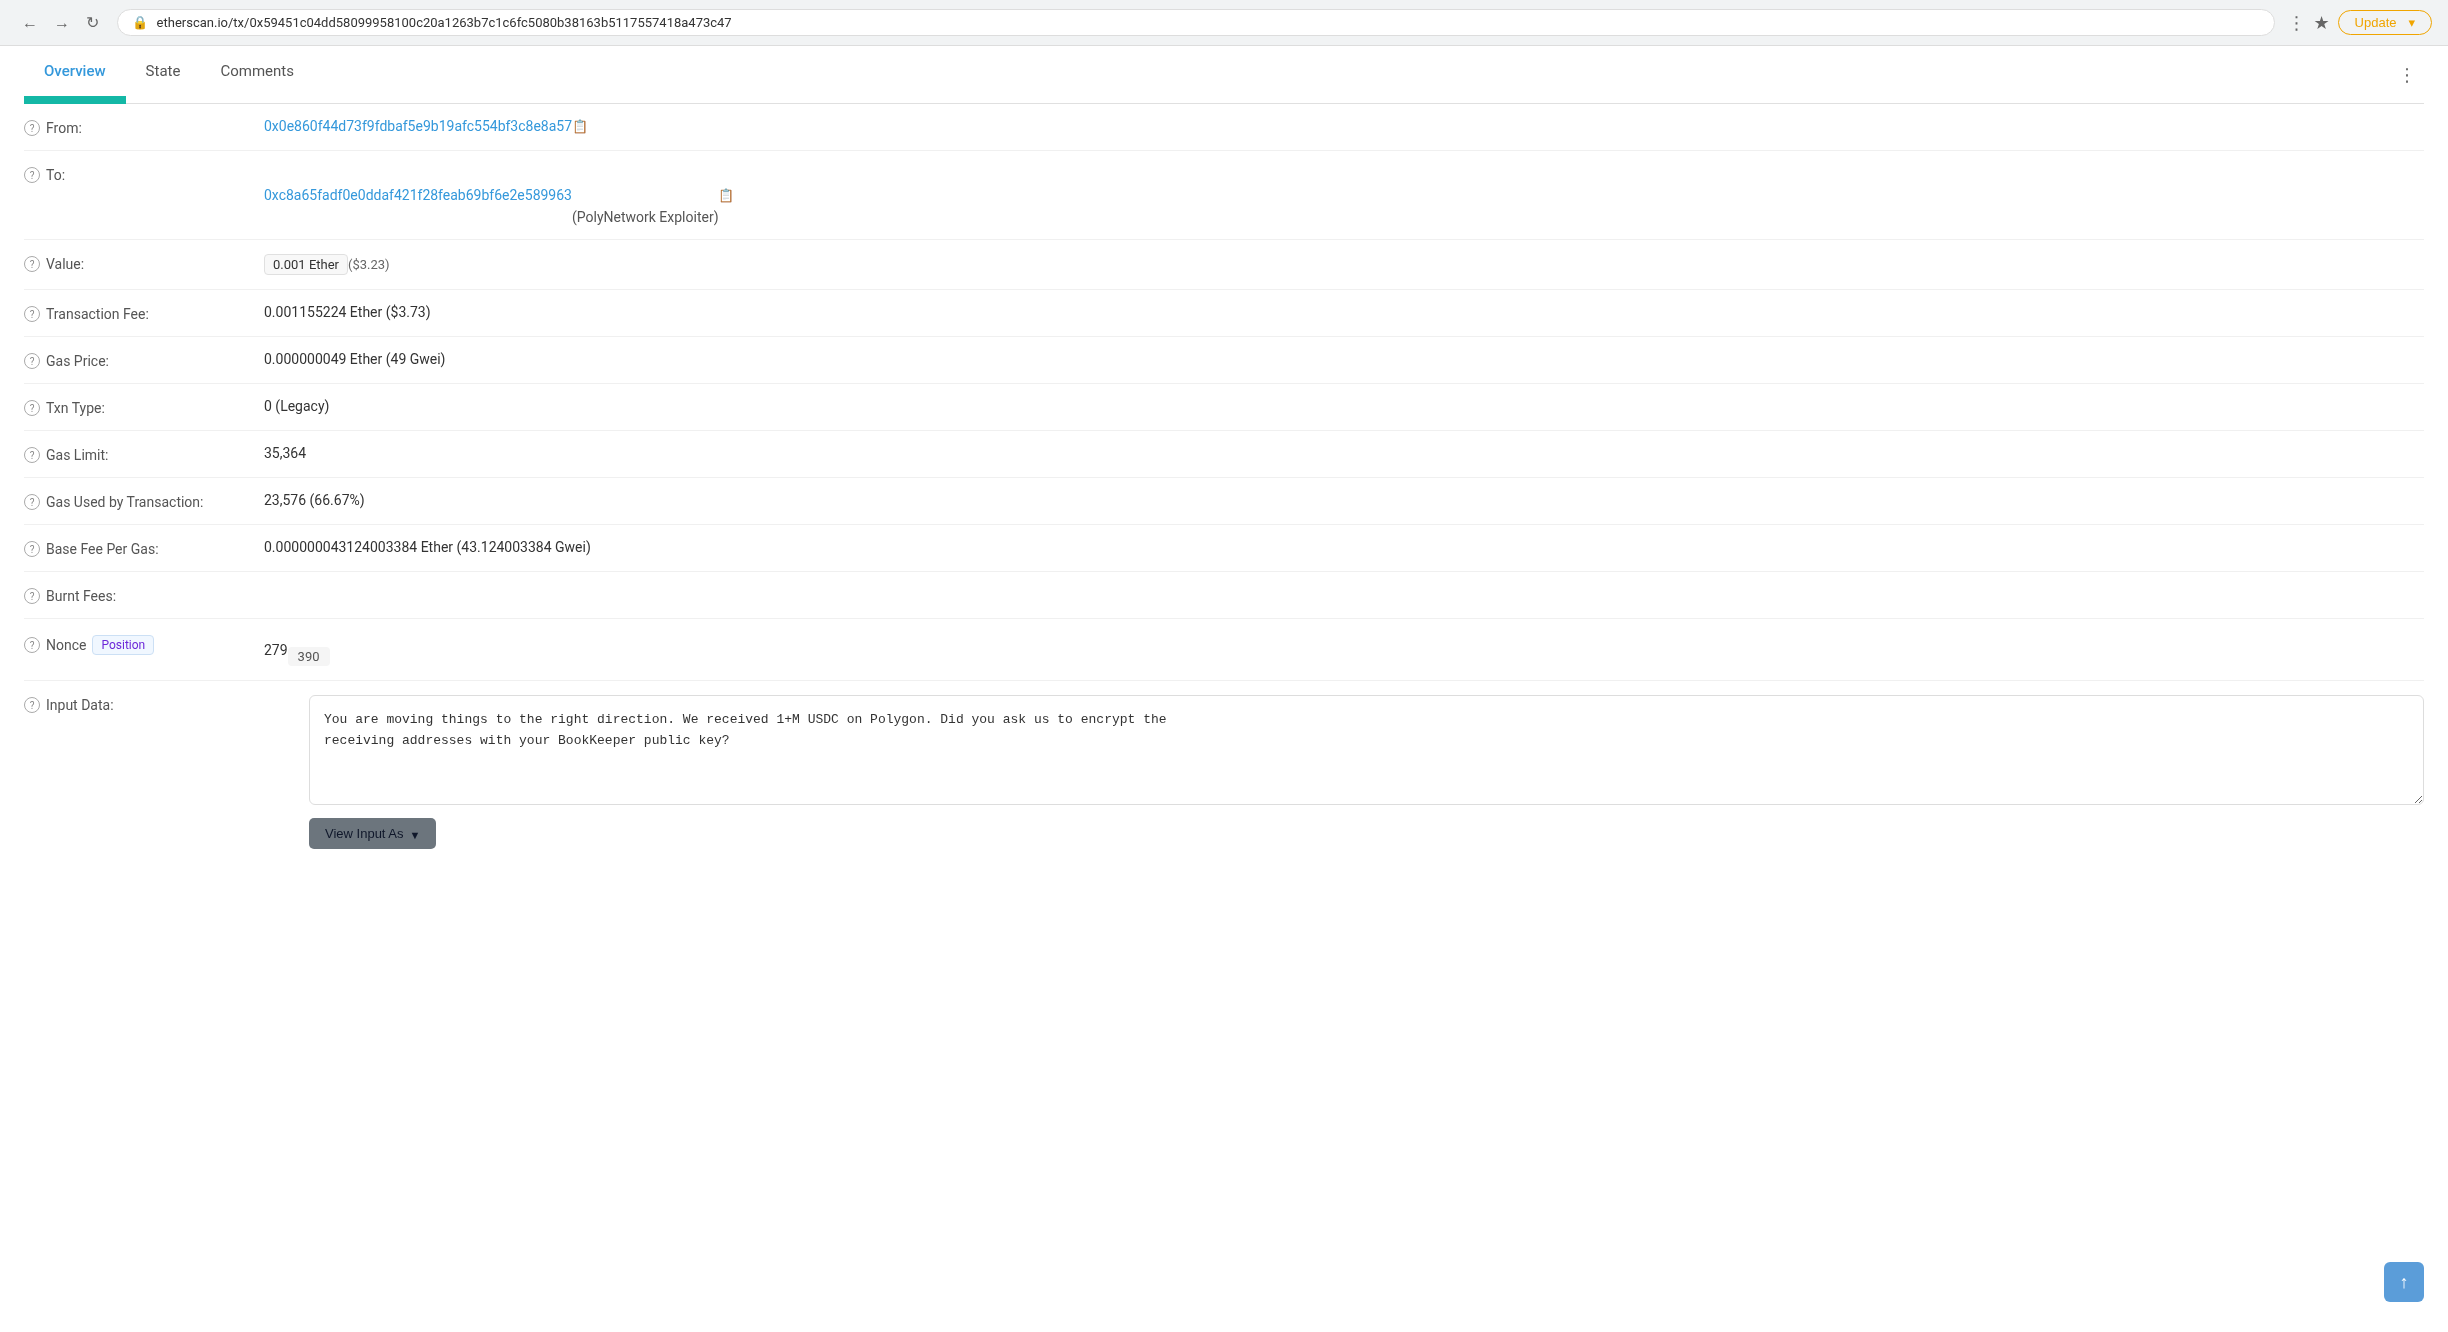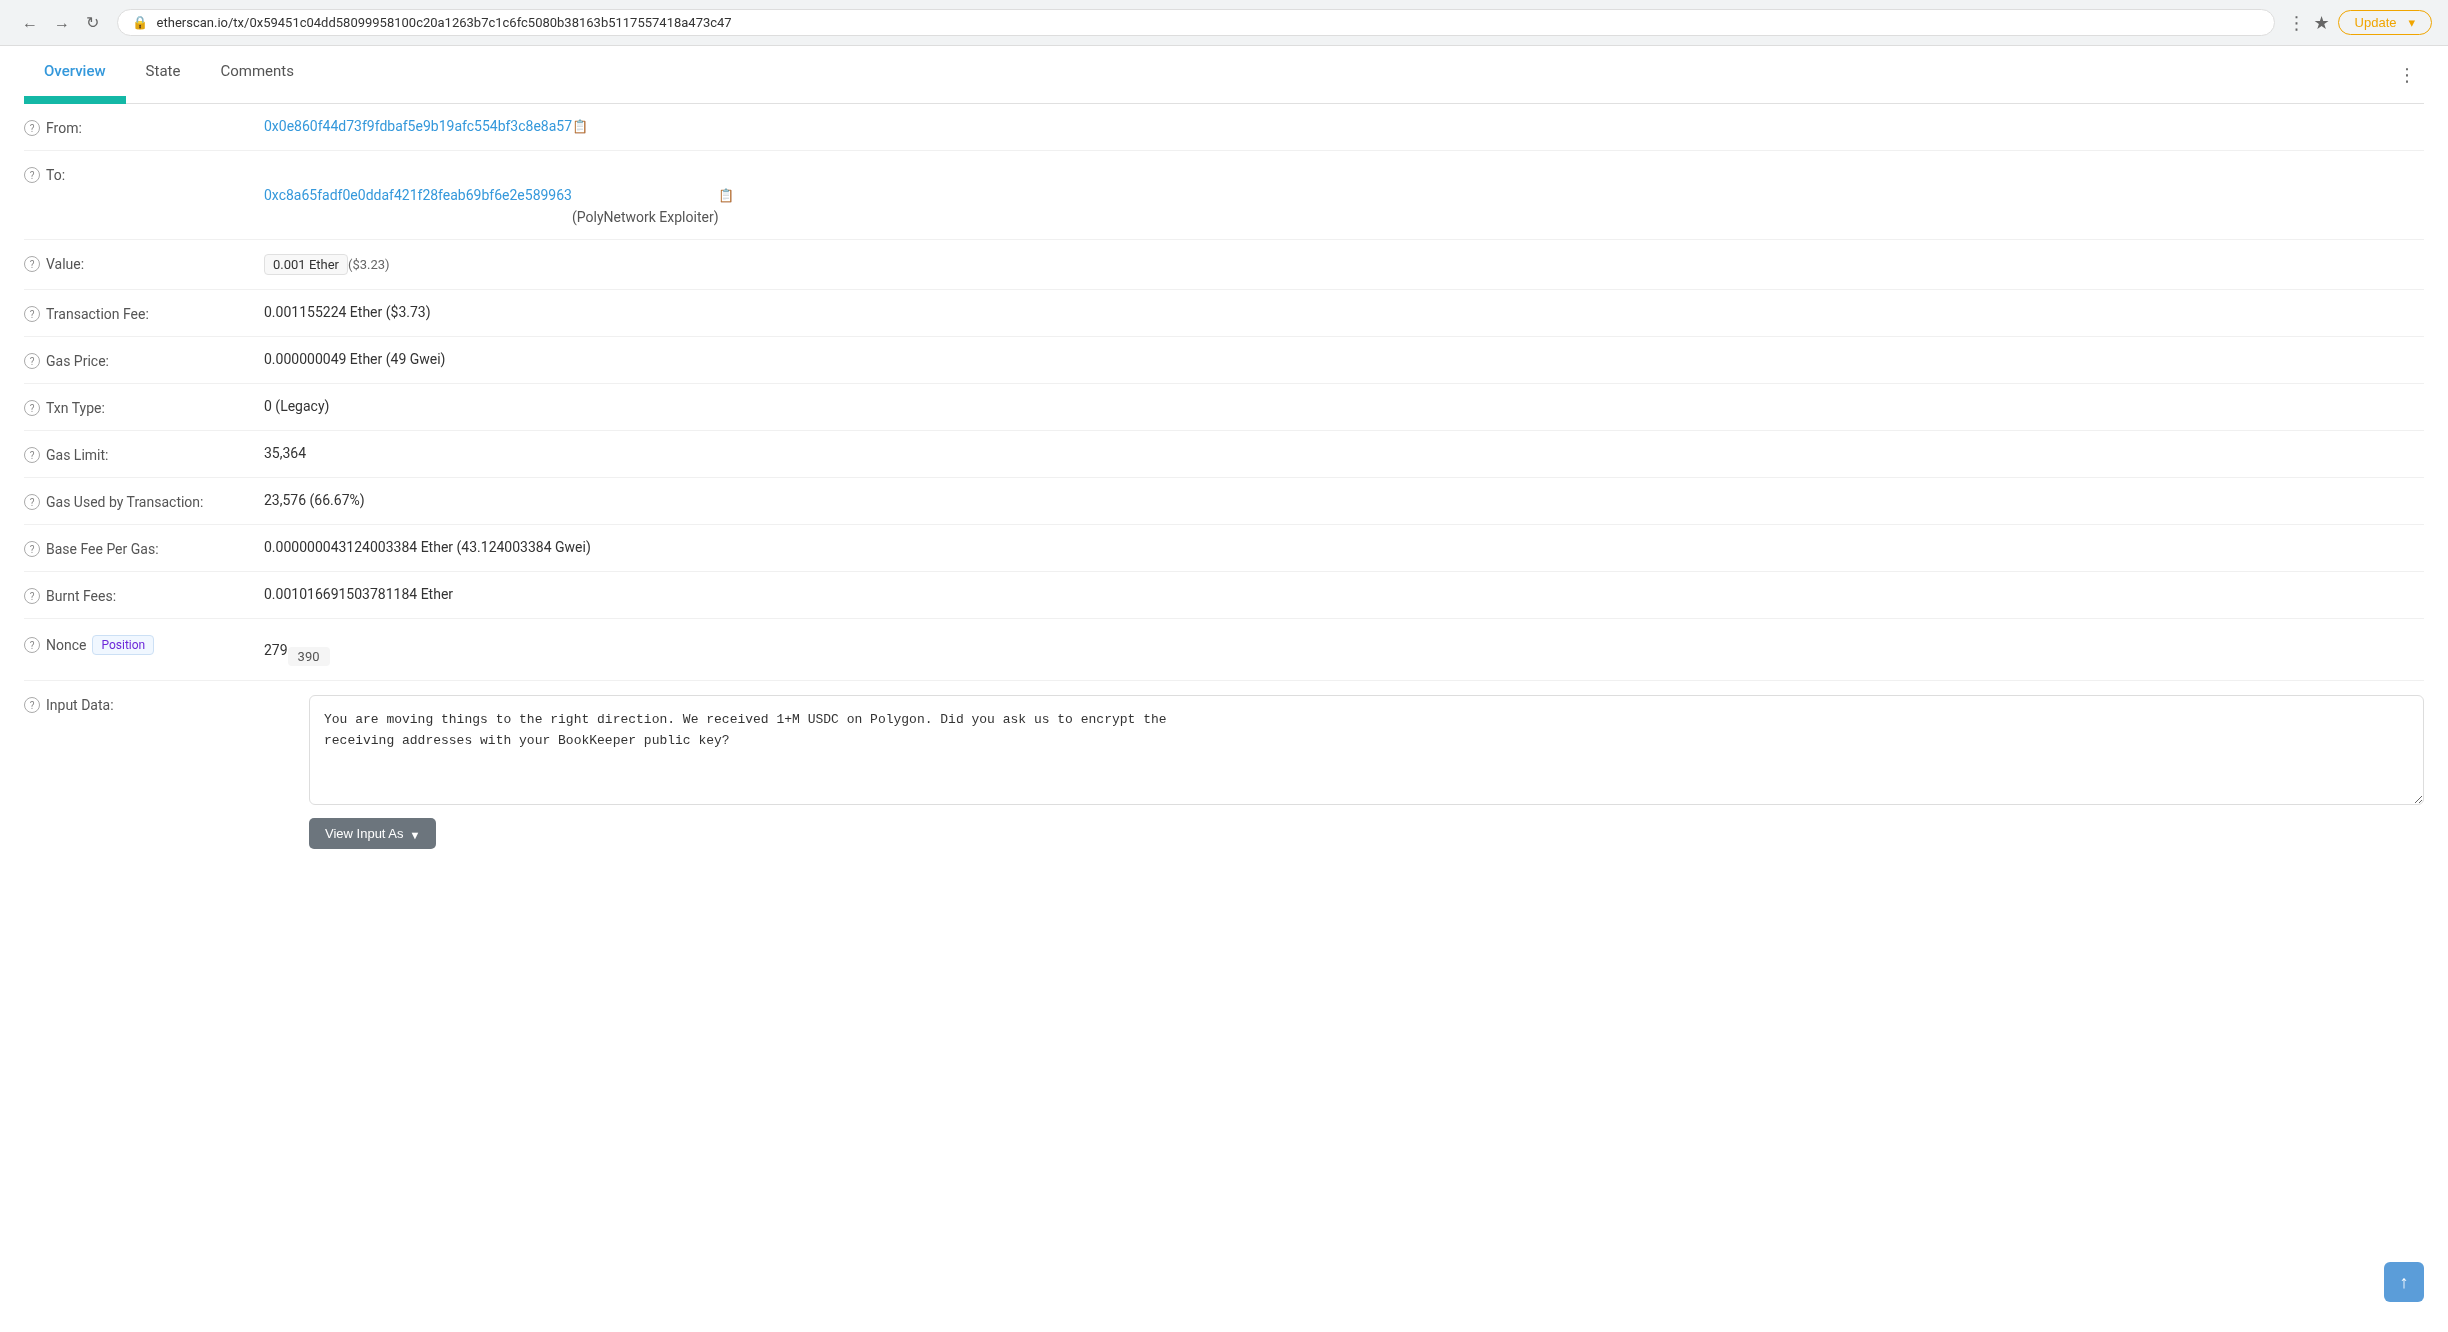--- a/index.html
+++ b/index.html
@@ -189,21 +189,21 @@
       color: #333;
       resize: vertical;
       background: #fff;
       line-height: 1.6;
     }
     .view-input-btn {
       display: flex;
       align-items: flex-end;
       gap: 6px;
       background: #6c757d;
-      color: #ffffff;
+      color: #0f172a;
       border: none;
       border-radius: 5px;
       padding: 8px 16px;
       font-size: 13px;
       cursor: pointer;
       margin-top: 10px;
     }
     .chevron-icon { font-size: 11px; }
     
     .scroll-up {
@@ -359,23 +359,20 @@
     <div class="tx-value">
       <span>0.000000043124003384 Ether (43.124003384 Gwei)</span>
     </div>
   </div>
 
   <div class="tx-row">
     <div class="tx-label">
       <span class="help-icon">?</span>
       <span>Burnt Fees:</span>
     </div>
-    <div class="tx-value">
-      <span>0.001016691503781184 Ether</span>
-    </div>
   </div>
 
   <div class="tx-row">
     <div class="tx-label">
       <span class="help-icon">?</span>
       <span>Nonce</span>
       <span class="tag-badge">Position</span>
     </div>
     <div class="tx-value">
       <span>279</span>

